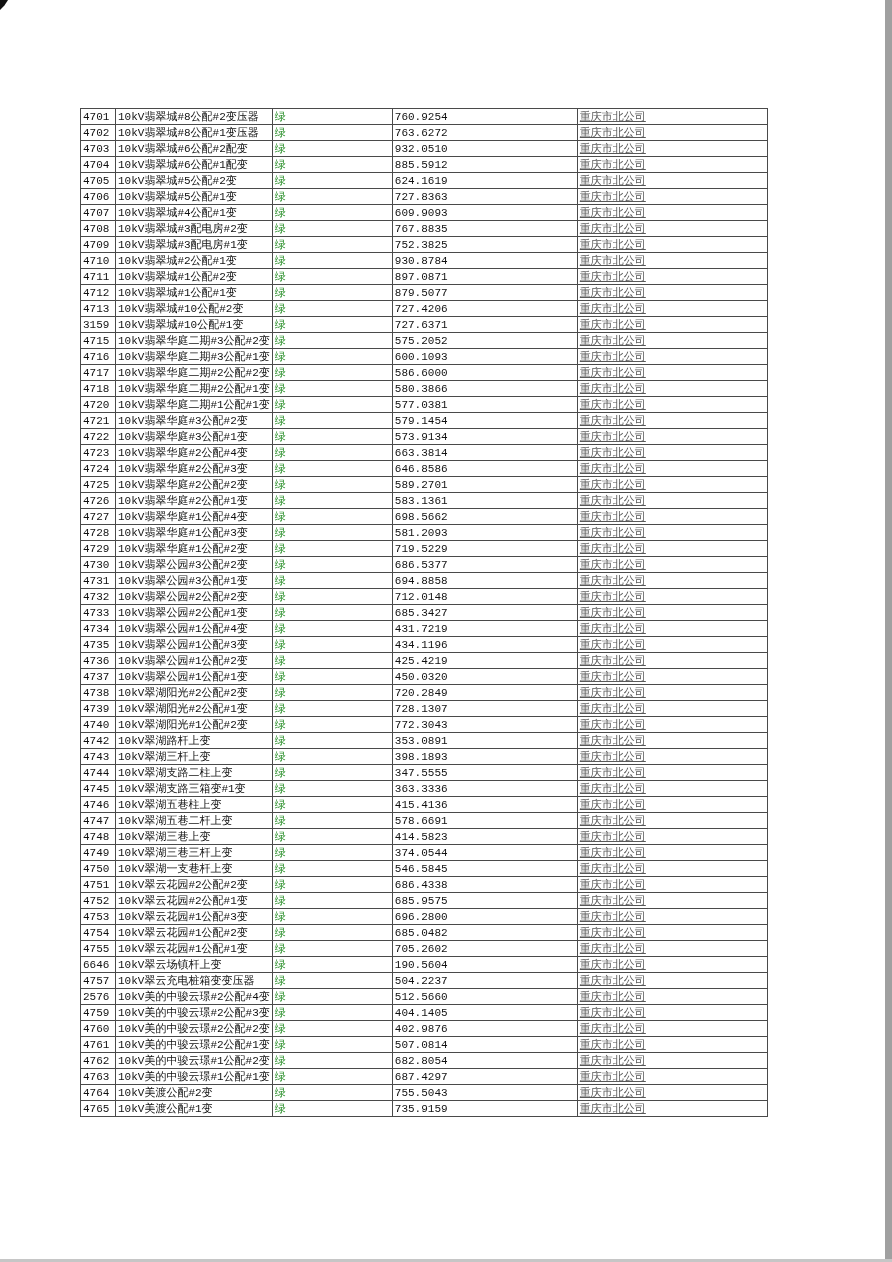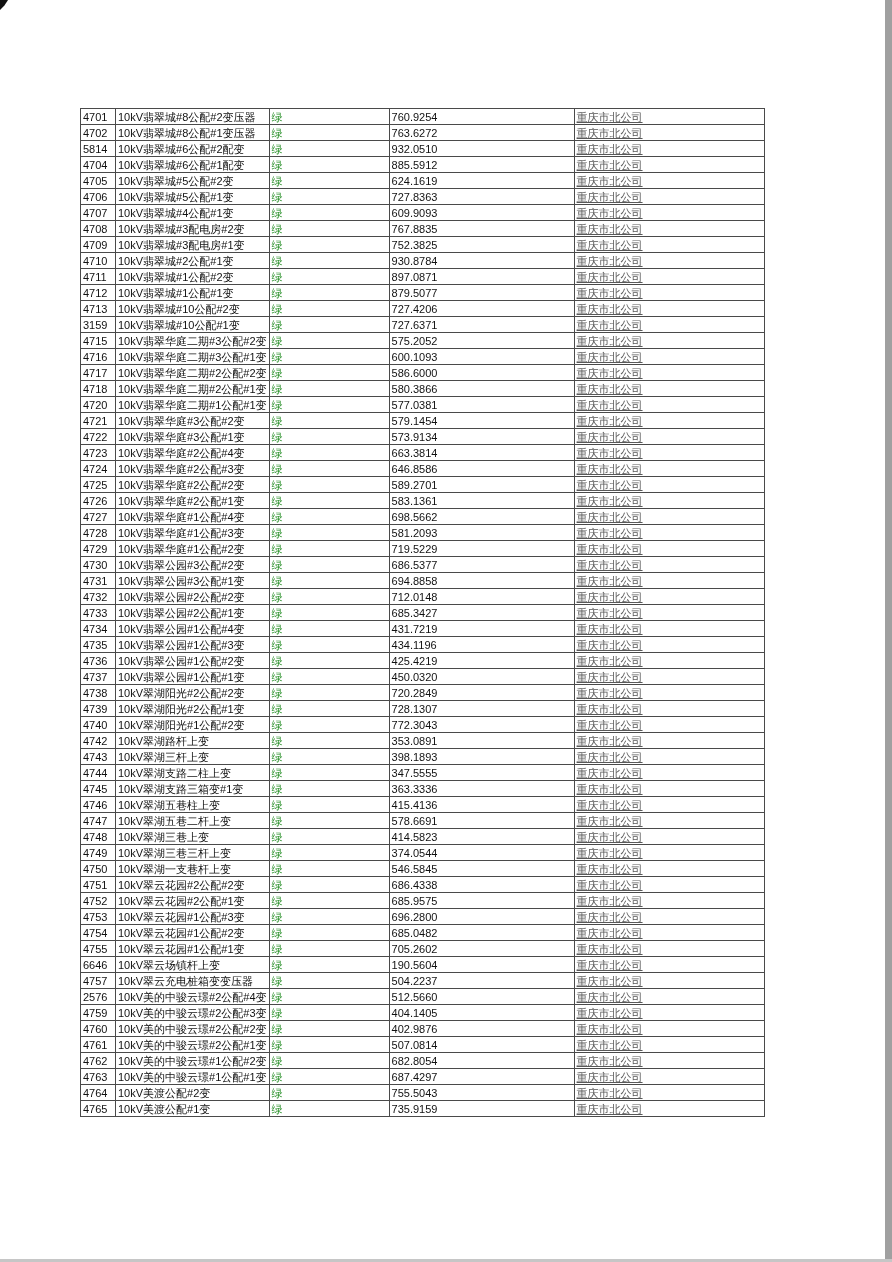--- a/index.html
+++ b/index.html
@@ -6,21 +6,21 @@
     margin: 0;
     padding: 0;
     background: #ffffff;
   }
   .page {
     position: relative;
     width: 892px;
     height: 1262px;
     background: #ffffff;
     overflow: hidden;
-    font-family: Liberation Sans, sans-serif;
+    font-family: Liberation Mono, monospace;
   }
   .corner-mark {
     position: absolute;
     top: 0;
     left: 0;
     width: 8px;
     height: 10px;
     background: #111;
     clip-path: polygon(0 0, 100% 0, 55% 55%, 0 100%);
   }
@@ -90,21 +90,21 @@
           <td>重庆市北公司</td>
         </tr>
         <tr>
           <td>4702</td>
           <td>10kV翡翠城#8公配#1变压器</td>
           <td>绿</td>
           <td>763.6272</td>
           <td>重庆市北公司</td>
         </tr>
         <tr>
-          <td>5814</td>
+          <td>4703</td>
           <td>10kV翡翠城#6公配#2配变</td>
           <td>绿</td>
           <td>932.0510</td>
           <td>重庆市北公司</td>
         </tr>
         <tr>
           <td>4704</td>
           <td>10kV翡翠城#6公配#1配变</td>
           <td>绿</td>
           <td>885.5912</td>

